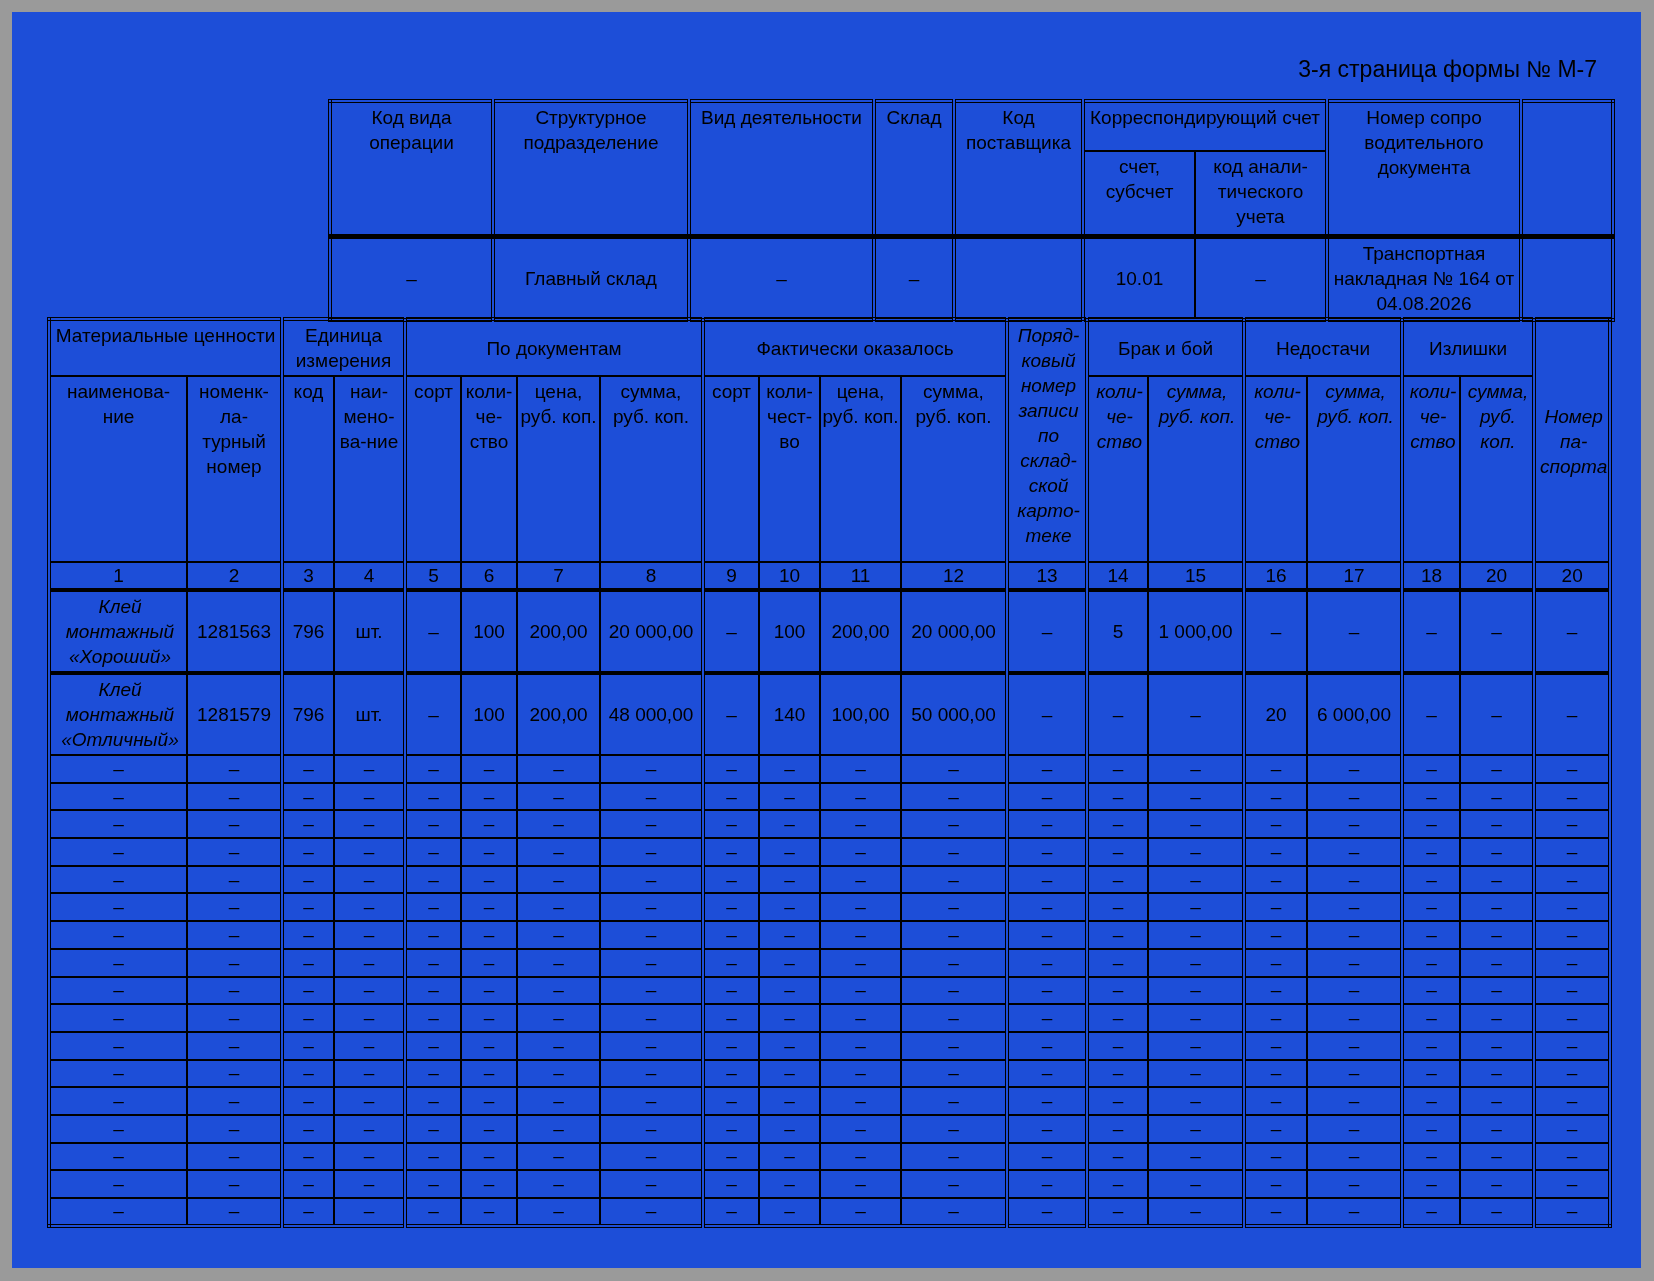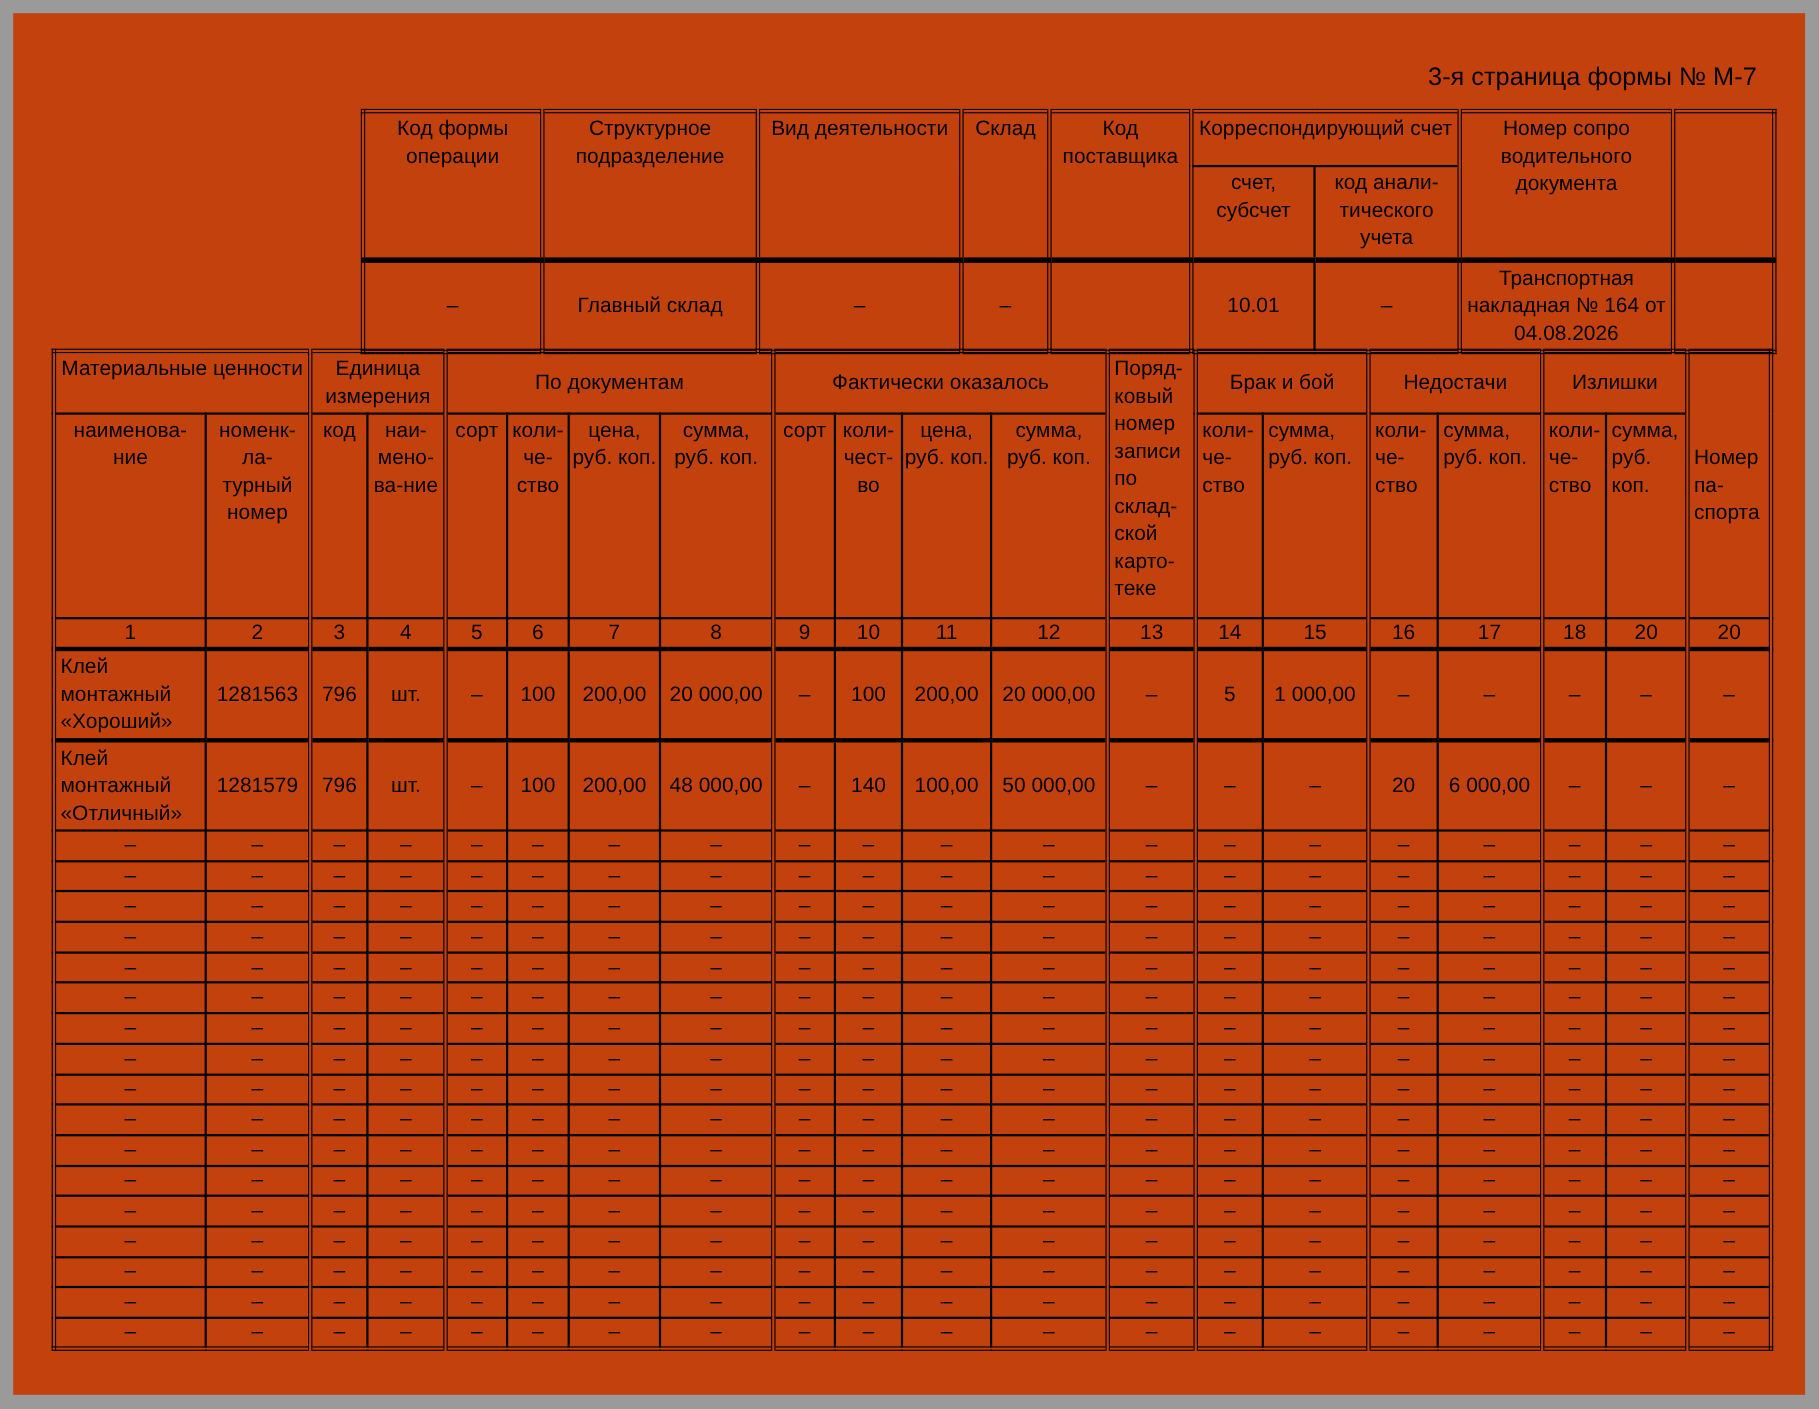--- a/index.html
+++ b/index.html
@@ -1,24 +1,24 @@
 <!DOCTYPE html>
 <html><head>
 <meta charset="utf-8">
 <style>
   html,body{margin:0;padding:0;}
   body{width:1654px;height:1281px;background:#9a9a9a;position:relative;overflow:hidden;
        font-family:"Liberation Sans",sans-serif;color:#000;}
-  .page{position:absolute;left:12px;top:12px;width:1629px;height:1256px;background:#c2410c;}
+  .page{position:absolute;left:12px;top:12px;width:1629px;height:1256px;background:#1d4ed8;}
   .form-title{position:absolute;right:44px;top:44px;font-size:23px;white-space:nowrap;}
   table{border-collapse:collapse;position:absolute;table-layout:fixed;}
   td{border:2px solid #000;text-align:center;vertical-align:top;font-size:19px;line-height:25px;padding:2px 1px;overflow:hidden;}
   td.mid{vertical-align:middle;}
   td.dblr{border-right:4px double #000;}
-  td.left{text-align:left;padding-left:4px;}
+  td.left{text-align:center;padding-left:4px;font-style:italic;}
   .top-table{left:328px;top:99px;border:4px double #000;}
   .top-table tr.data td{border-top:5px solid #000;}
   .main-table{left:47px;top:317px;border:4px double #000;}
   .main-table tr.nums td{vertical-align:middle;padding:0;}
   .main-table tr.row td{vertical-align:middle;}
   .main-table tr.item td{border-top:4px solid #000;}
   .main-table tr.dash td{padding:0;line-height:24px;}
 </style>
 </head>
 <body>
@@ -34,21 +34,21 @@
       <col style="width:185px">
       <col style="width:80px">
     <col style="width:129px">
       <col style="width:112px">
       <col style="width:132px">
       <col style="width:194px">
       <col style="width:92px">
   </colgroup>
   <tbody>
       <tr style="height:50px">
-    <td rowspan="2" class="dblr">Код формы операции</td>
+    <td rowspan="2" class="dblr">Код вида операции</td>
     <td rowspan="2" class="dblr">Структурное подразделение</td>
     <td rowspan="2" class="dblr">Вид деятельности</td>
     <td rowspan="2" class="dblr">Склад</td>
     <td rowspan="2" class="dblr">Код поставщика</td>
     <td colspan="2" class="dblr">Корреспондирующий счет</td>
     <td rowspan="2" class="dblr">Номер сопро водительного документа</td>
     <td rowspan="2"></td>
   </tr>
   <tr style="height:85px">
     <td>счет, субсчет</td>

